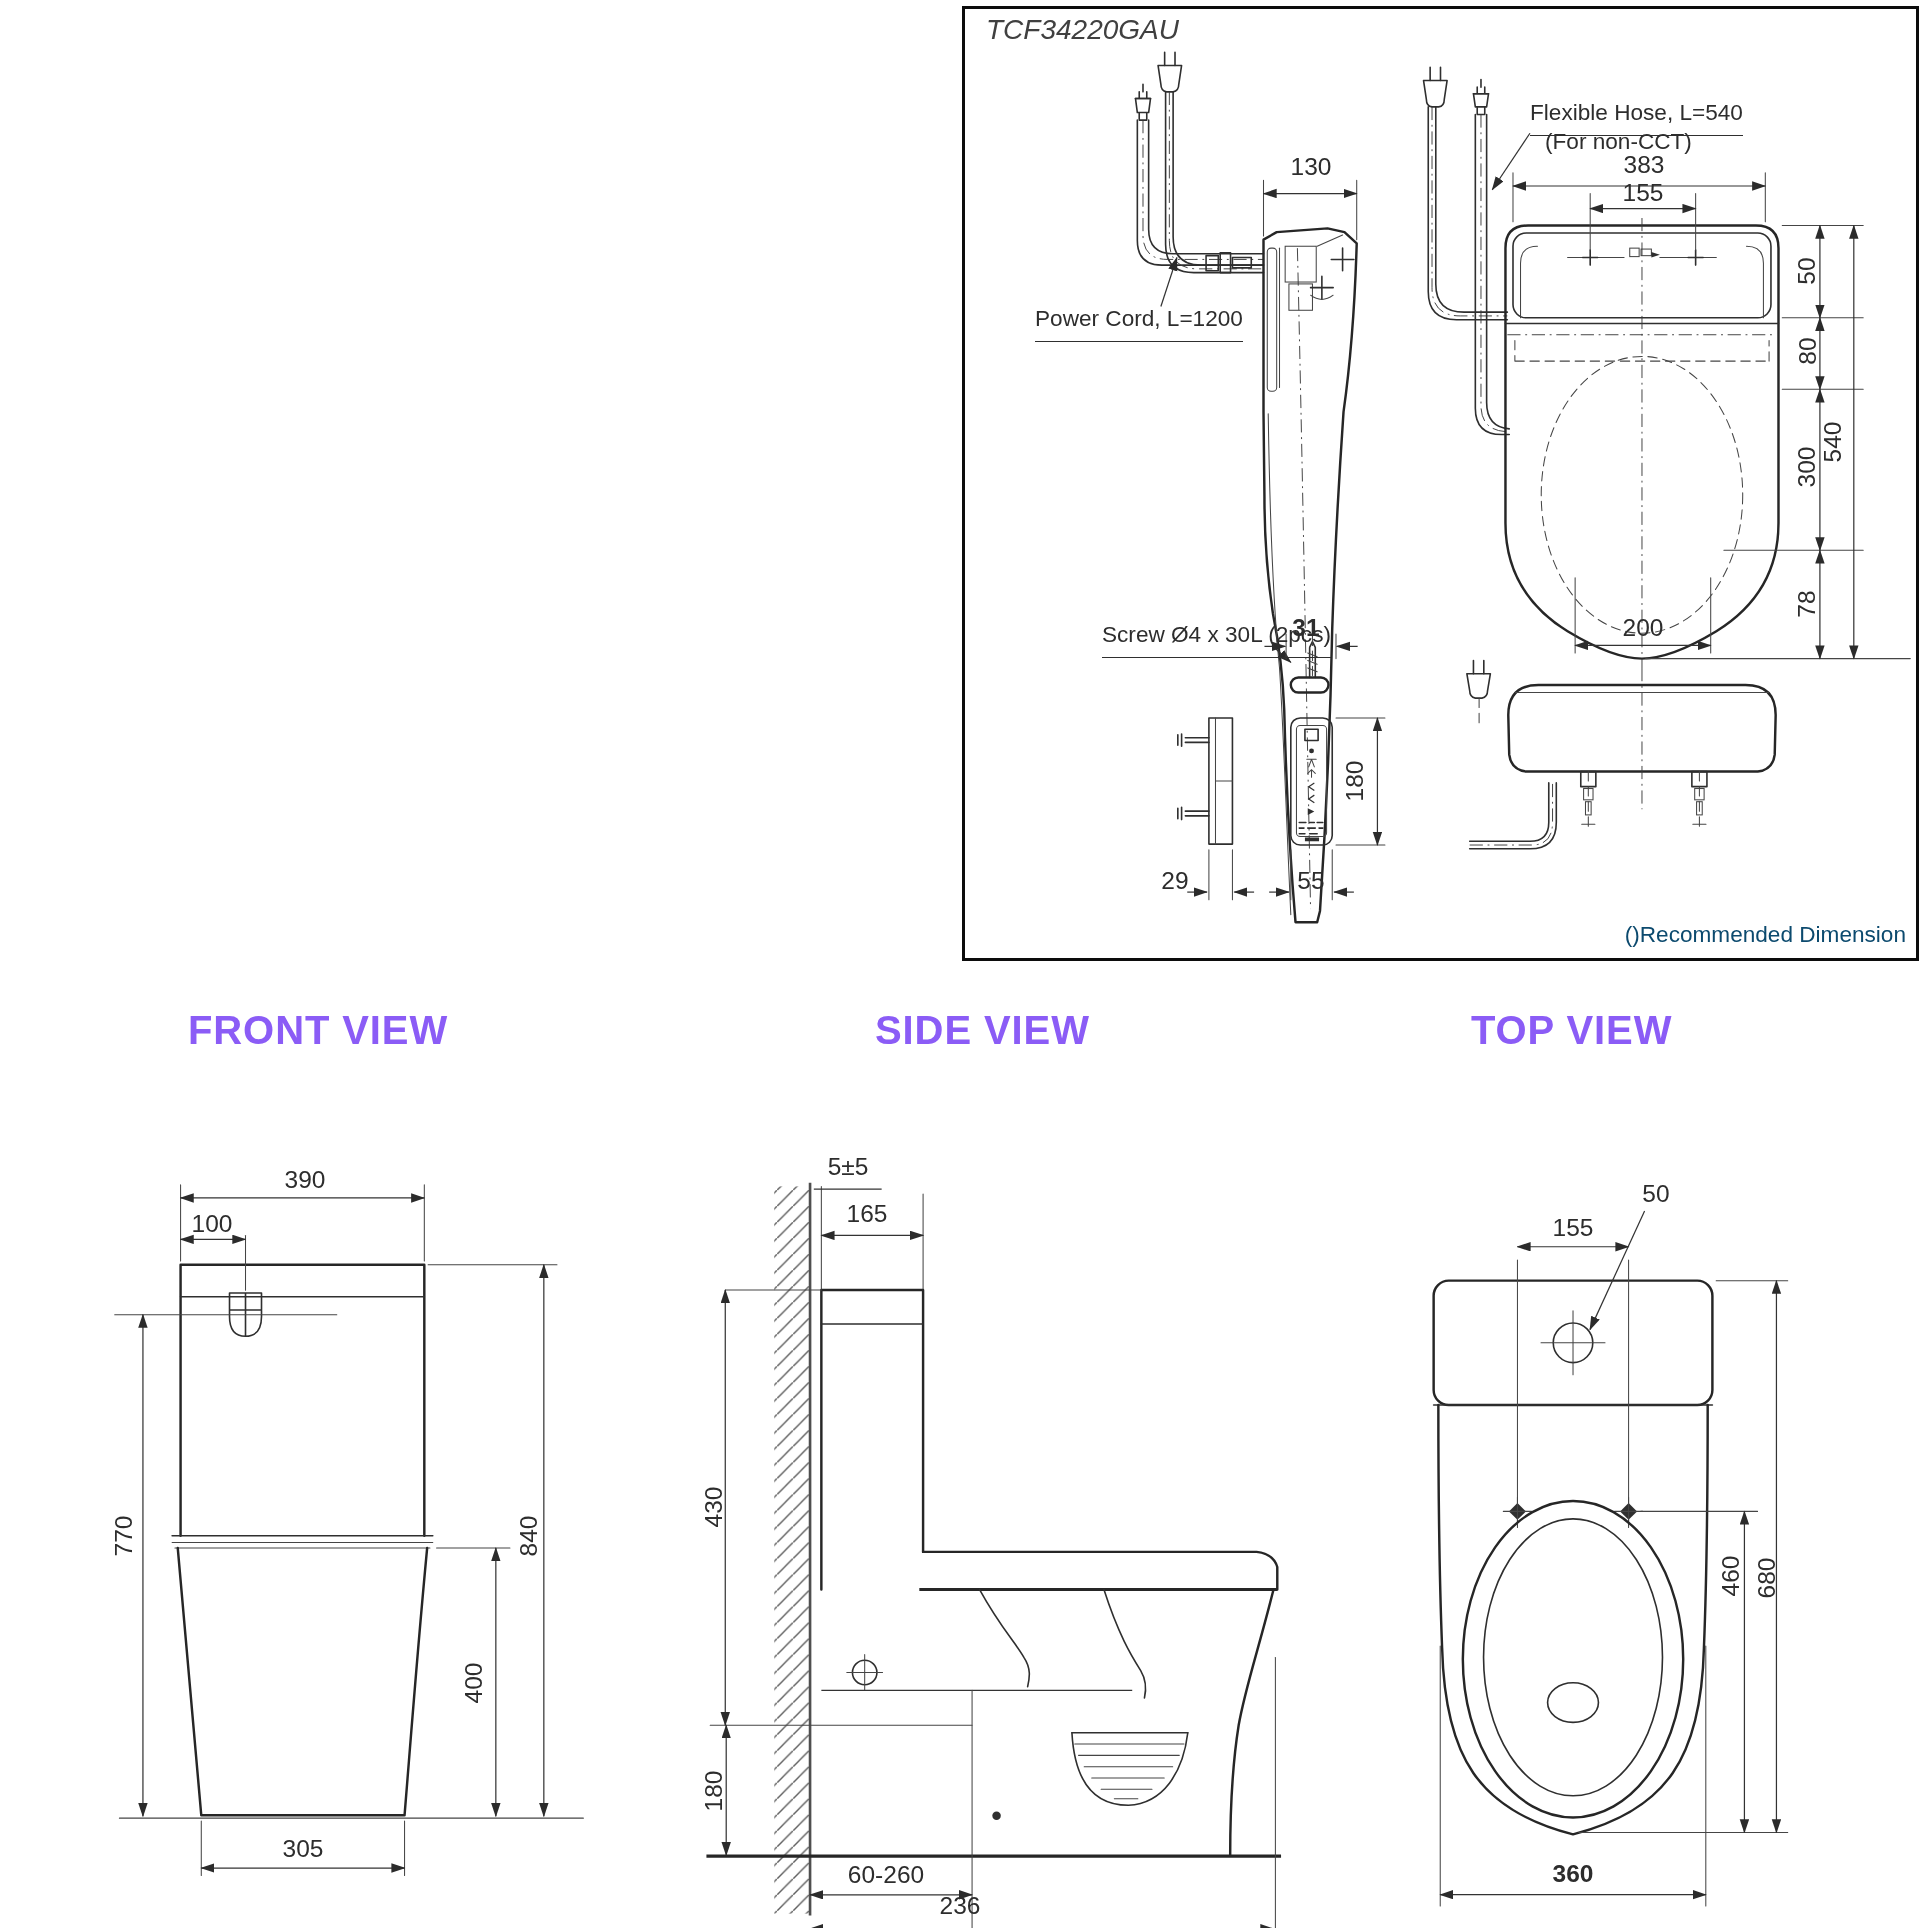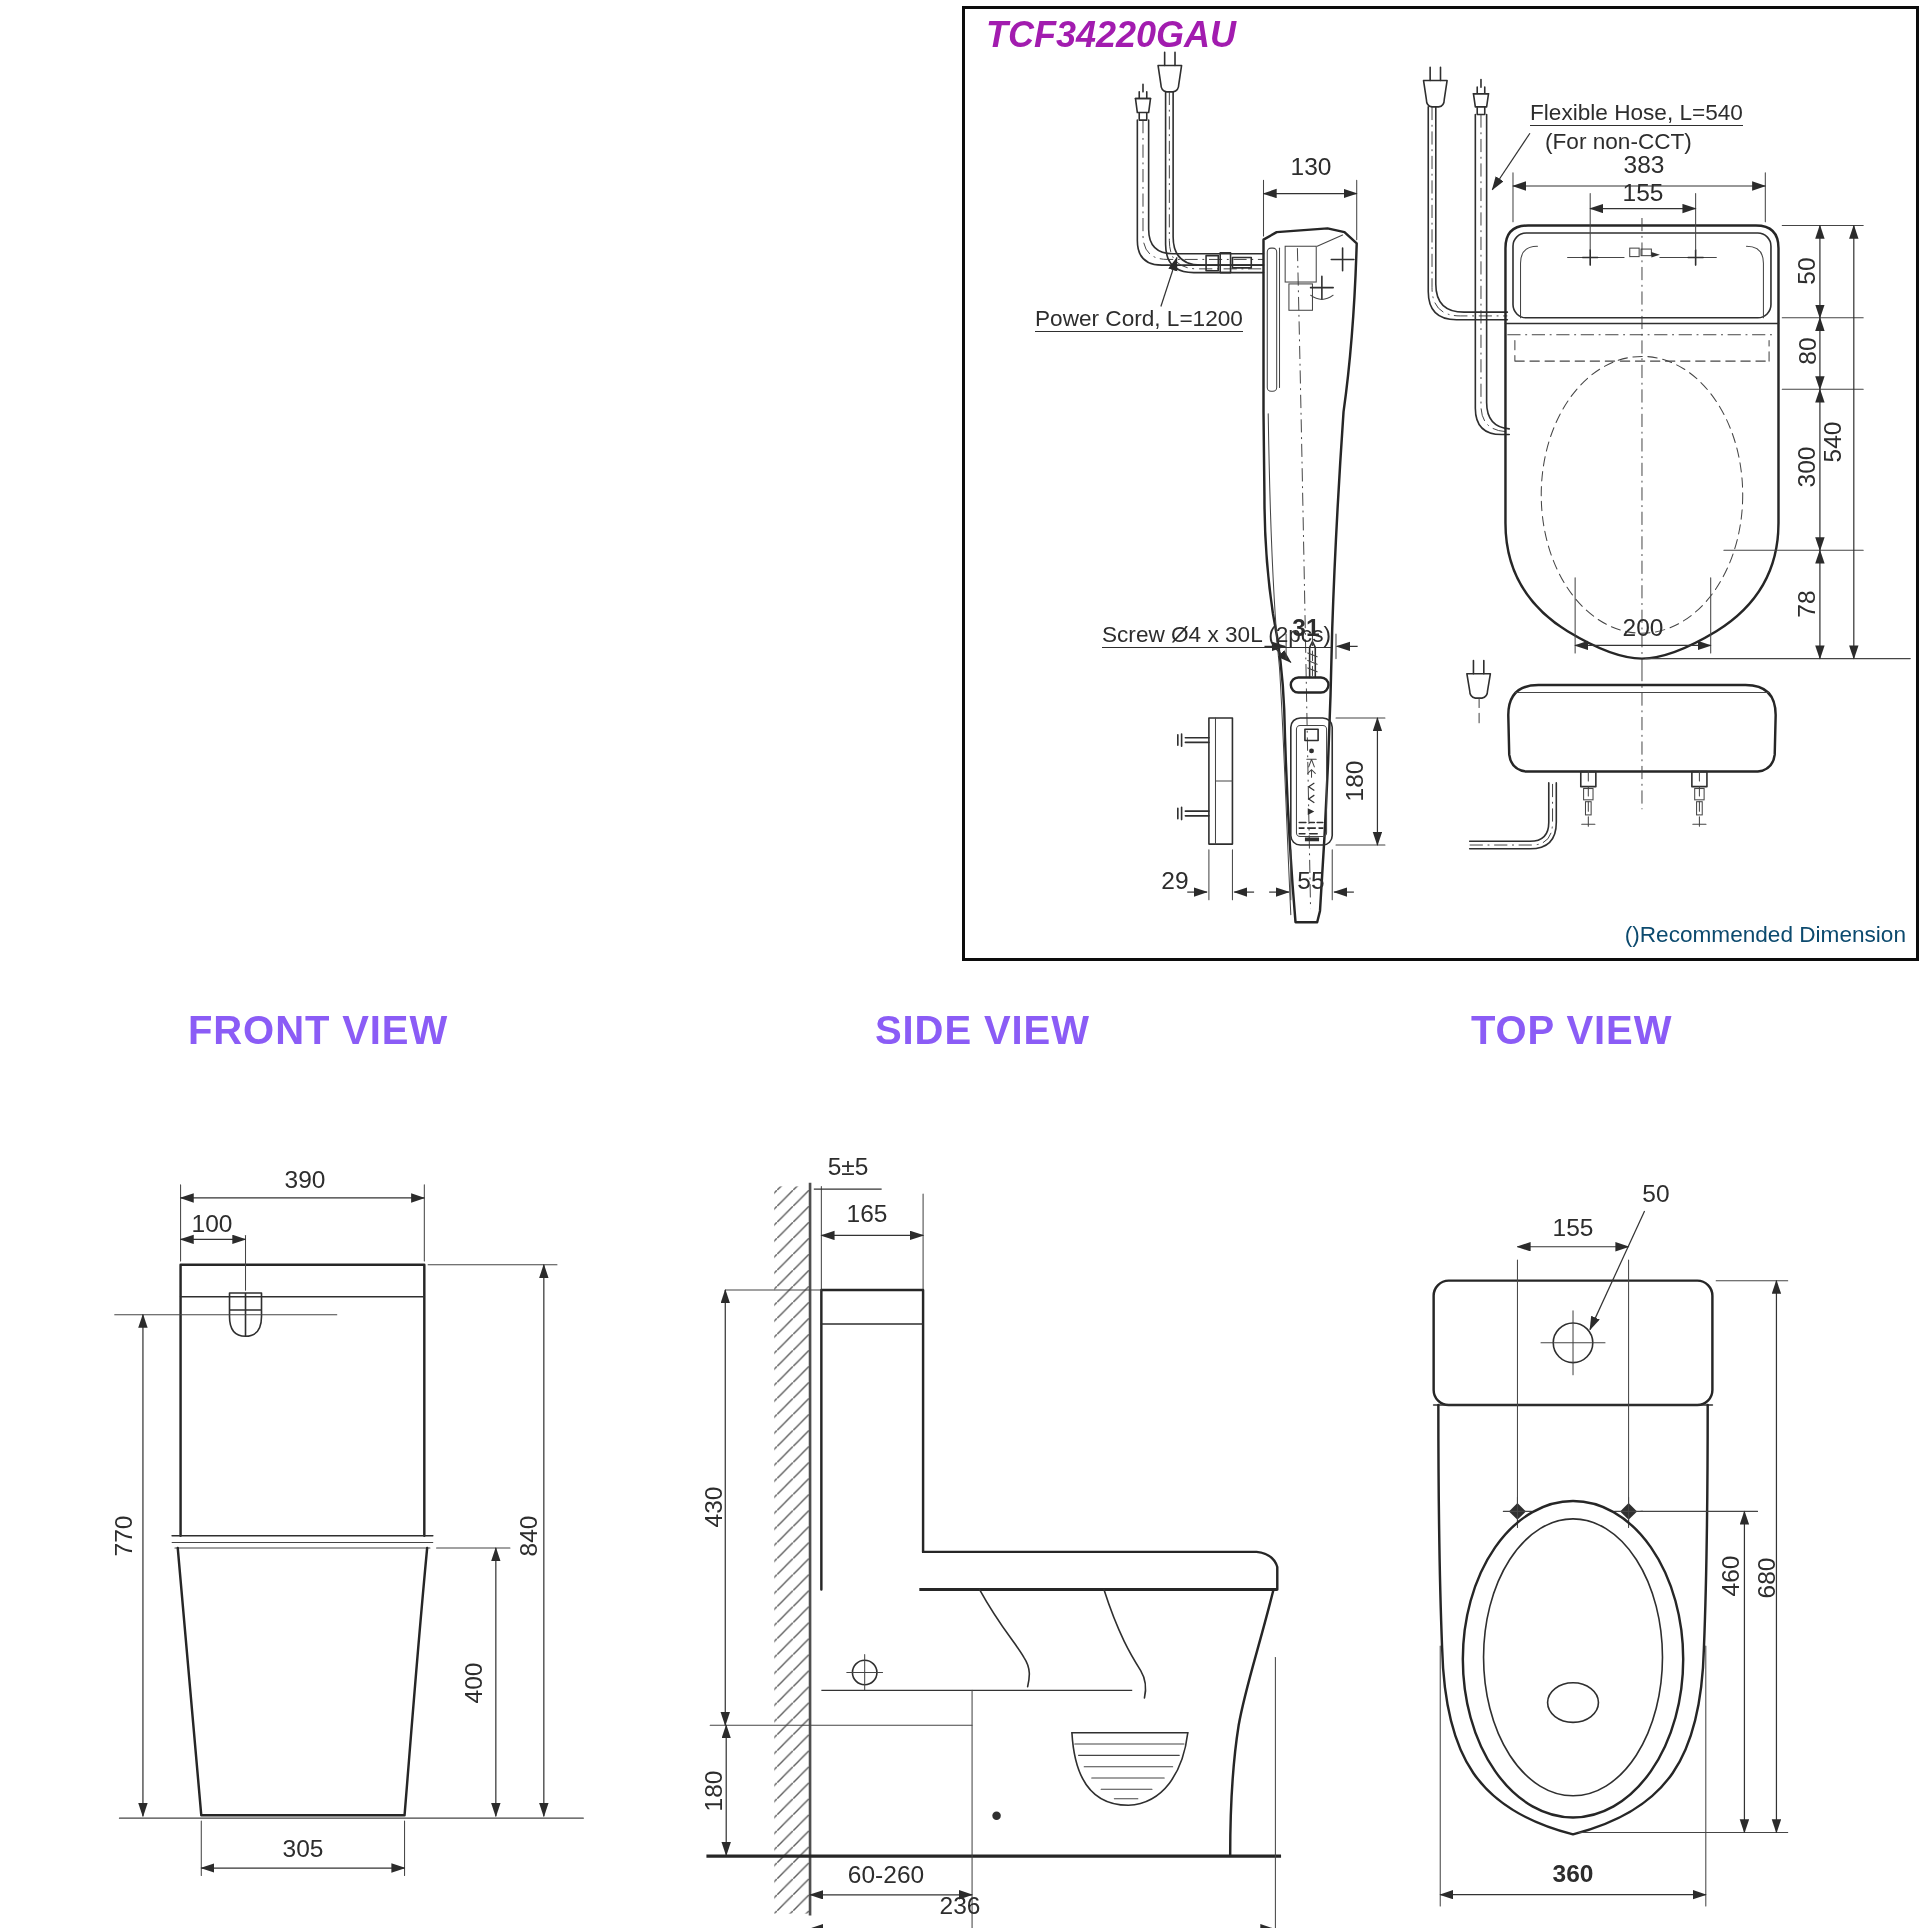--- a/index.html
+++ b/index.html
@@ -14,24 +14,24 @@
   .da {stroke-dasharray:10 6;}
   .dd {stroke-dasharray:14 5 2 5;stroke-width:1;}
   .fl {fill:#2f2f2f;stroke:none;}
   .view{position:absolute;}
   .vtitle{position:absolute;font-weight:700;font-size:40px;line-height:47px;letter-spacing:0.9px;
           color:#8b5cf6;white-space:nowrap;}
   .dim{position:absolute;font-size:24.5px;line-height:26px;text-align:center;color:#2d2d2d;
        white-space:nowrap;}
   .rot{transform:rotate(-90deg);transform-origin:center;}
   .lbl{position:absolute;font-size:22.6px;line-height:24.5px;color:#2d2d2d;white-space:nowrap;}
-  .ul{border-bottom:1.9px solid #2f2f2f;padding-bottom:0;}
+  .ul{border-bottom:1.9px solid #2f2f2f;padding-bottom:10px;}
   #specbox{position:absolute;left:962px;top:5.6px;width:951px;height:949px;
            border:3.8px solid #0c0c0c;background:#ffffff;}
-  .model{position:absolute;left:21px;top:5.6px;font-style:italic;font-size:36px;color:#a21caf;font-weight:bold;}
+  .model{position:absolute;left:21px;top:5.6px;font-style:italic;font-size:28px;color:#404040;}
   .recommended{position:absolute;left:659px;top:913px;width:282px;text-align:right;
                font-size:22.6px;color:#0c4a6e;}
 </style>
 </head>
 <body>
 
 <div id="stage">
 
   <svg width="0" height="0">
     <defs>

